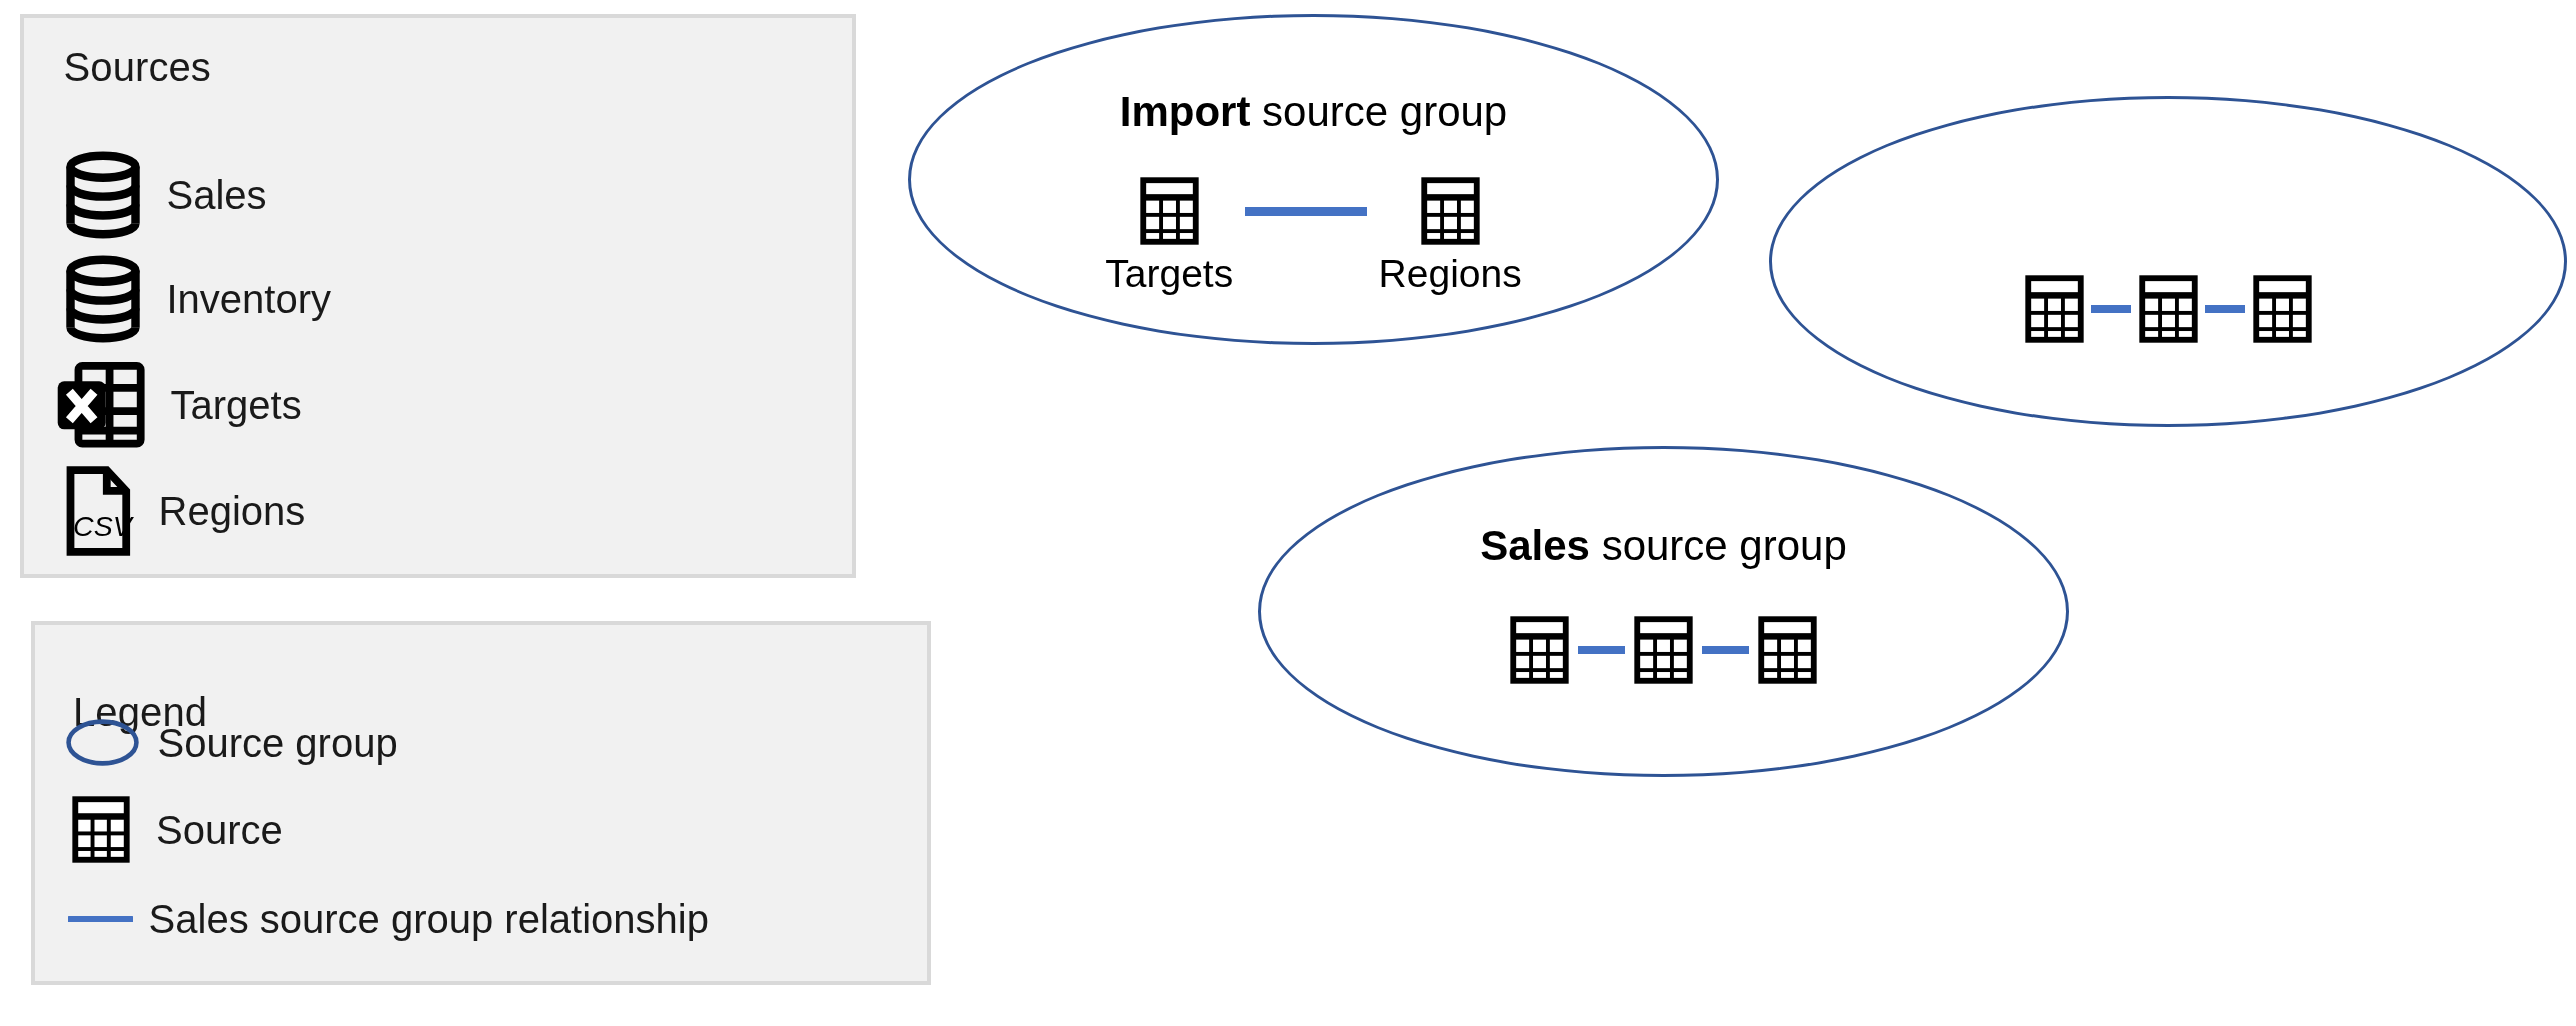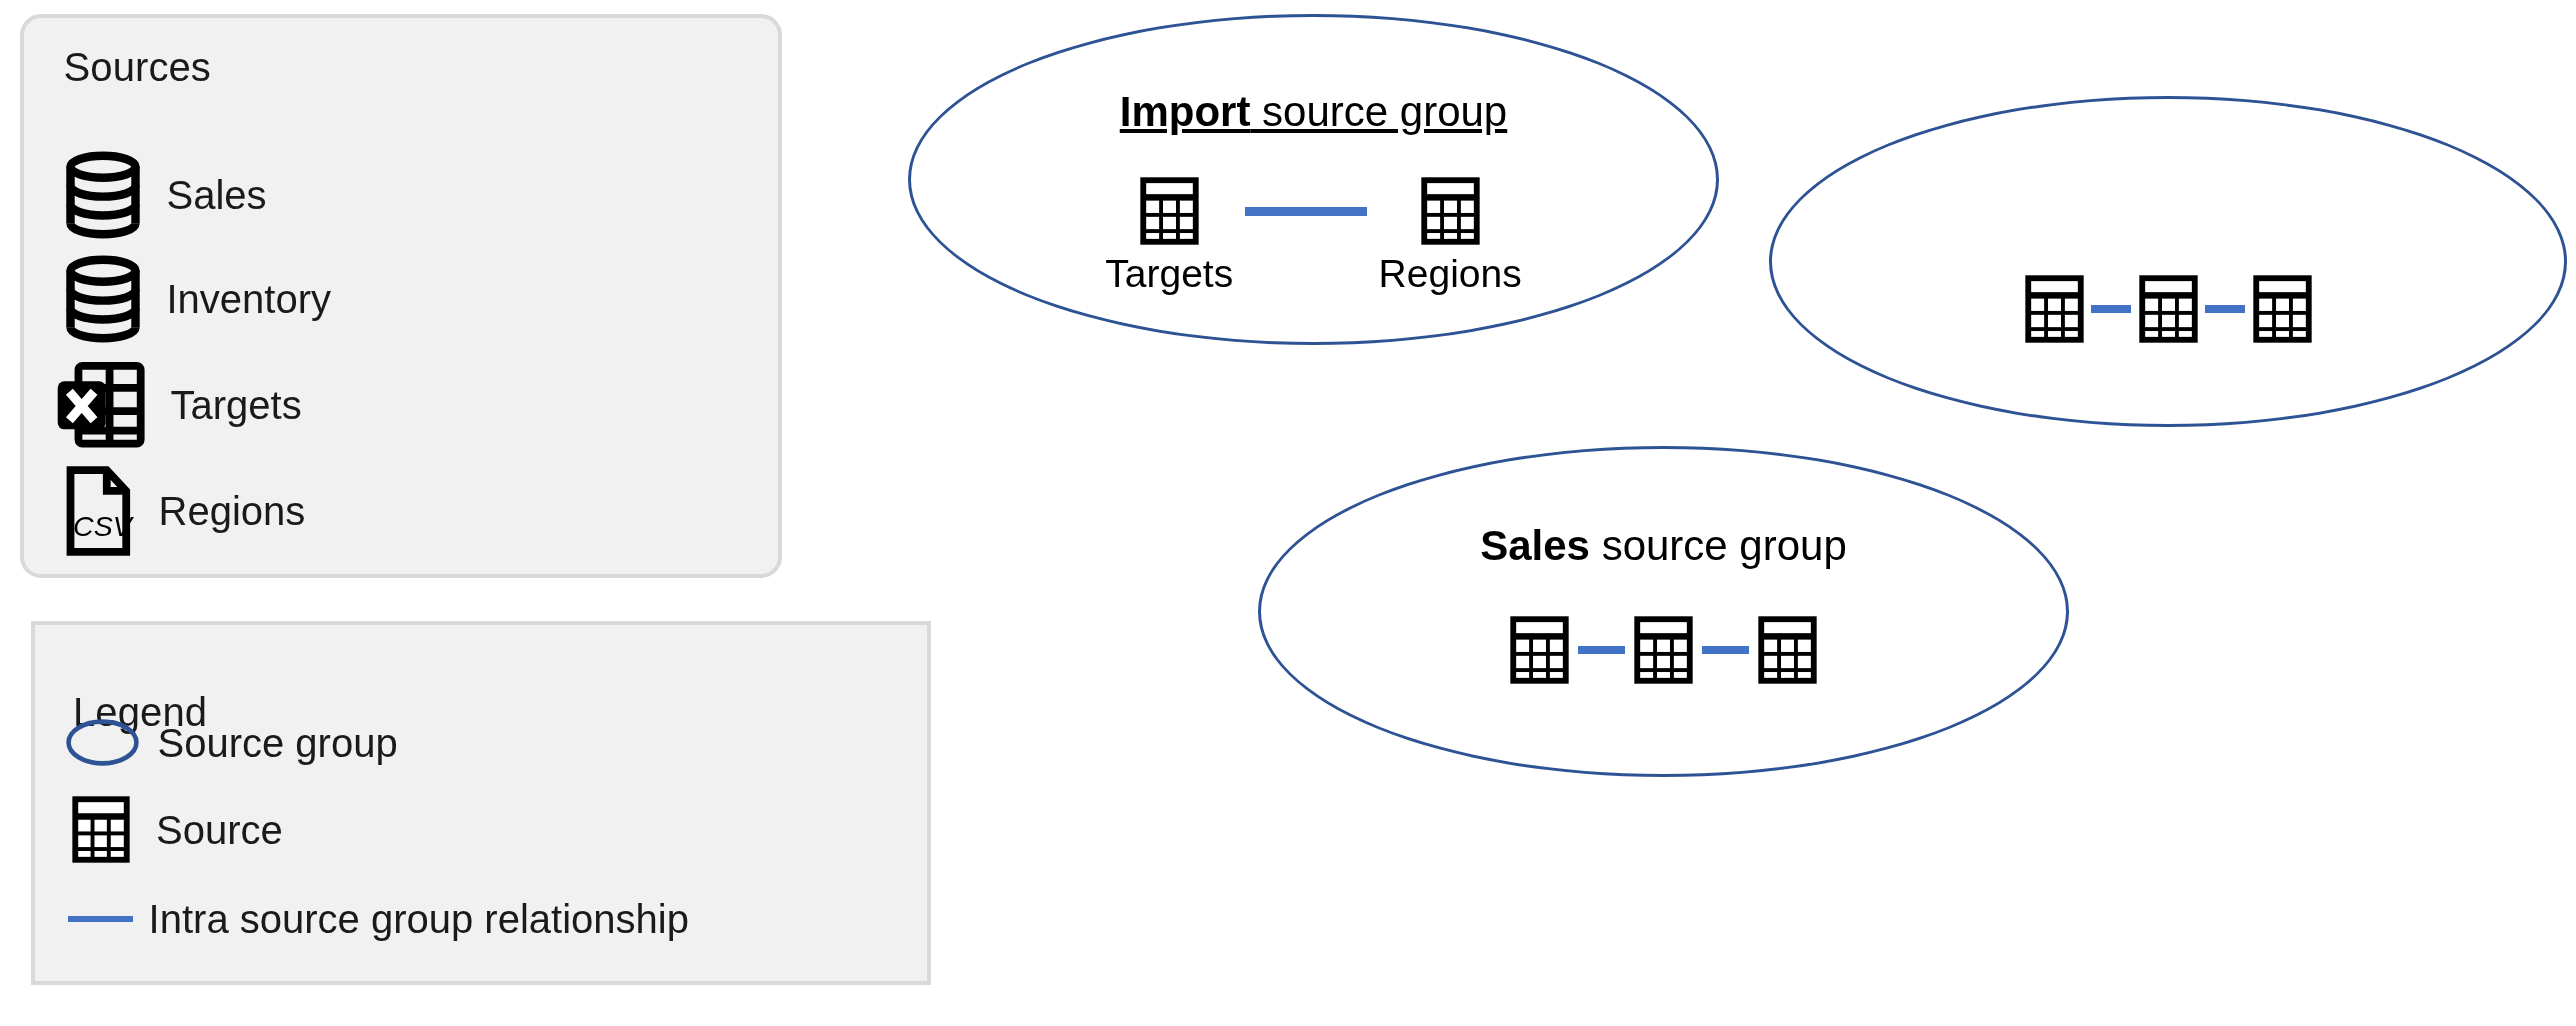--- a/index.html
+++ b/index.html
@@ -120,21 +120,21 @@
   .legend-line {
     background: #4472C4;
     border-radius: 0.6px;
   }
 </style>
 </head>
 <body>
 
 <div id="canvas">
 
-  <div class="panel" style="left:19.5px; top:14.3px; width:762px; height:564px;border-radius:21px;">
+  <div class="panel" style="left:19.5px; top:14.3px; width:836px; height:564px;">
 
     <div class="panel-title" style="left:40px; top:27px;">Sources</div>
 
     <div class="panel-row" style="left:40px; top:133px;">
       <span class="row-icon" style="width:78px; height:88px;">
         <svg width="78" height="88" viewBox="0 0 120 135" aria-hidden="true">
           <g fill="none" stroke="#000000" stroke-width="13">
             <ellipse cx="60" cy="24" rx="50" ry="17"></ellipse>
             <path d="M10 24 V111"></path>
             <path d="M110 24 V111"></path>
@@ -225,28 +225,28 @@
           </g>
         </svg>
       </span>
       <span class="row-label" style="margin-left:25px;">Source</span>
     </div>
 
     <div class="panel-row" style="left:31px; top:274px;">
       <span class="row-icon" style="width:67px; height:26px;">
         <span class="legend-line" style="display:block; width:65px; height:6.5px;"></span>
       </span>
-      <span class="row-label" style="margin-left:15.6px;">Intra source group relationship</span>
+      <span class="row-label" style="margin-left:15.6px;">Sales source group relationship</span>
     </div>
   </div>
 
   <div class="group" style="left:908px; top:14.3px; width:811px; height:331px;">
     <div class="group-ellipse"></div>
 
-    <div class="group-title" style="top:77px;text-decoration:underline;">
+    <div class="group-title" style="top:77px;">
       <span class="bold">Import</span><span class="reg"> source group</span>
     </div>
 
     <div class="node-row" style="top:162px;">
       <div class="node">
         <span class="row-icon" style="width:61px; height:70px;">
           <svg width="61" height="70" viewBox="0 0 94 108" aria-hidden="true">
             <rect x="2" y="2" width="90" height="104" fill="#000000"></rect>
             <rect x="11" y="11" width="72" height="17" fill="#FFFFFF"></rect>
             <g fill="#FFFFFF">

